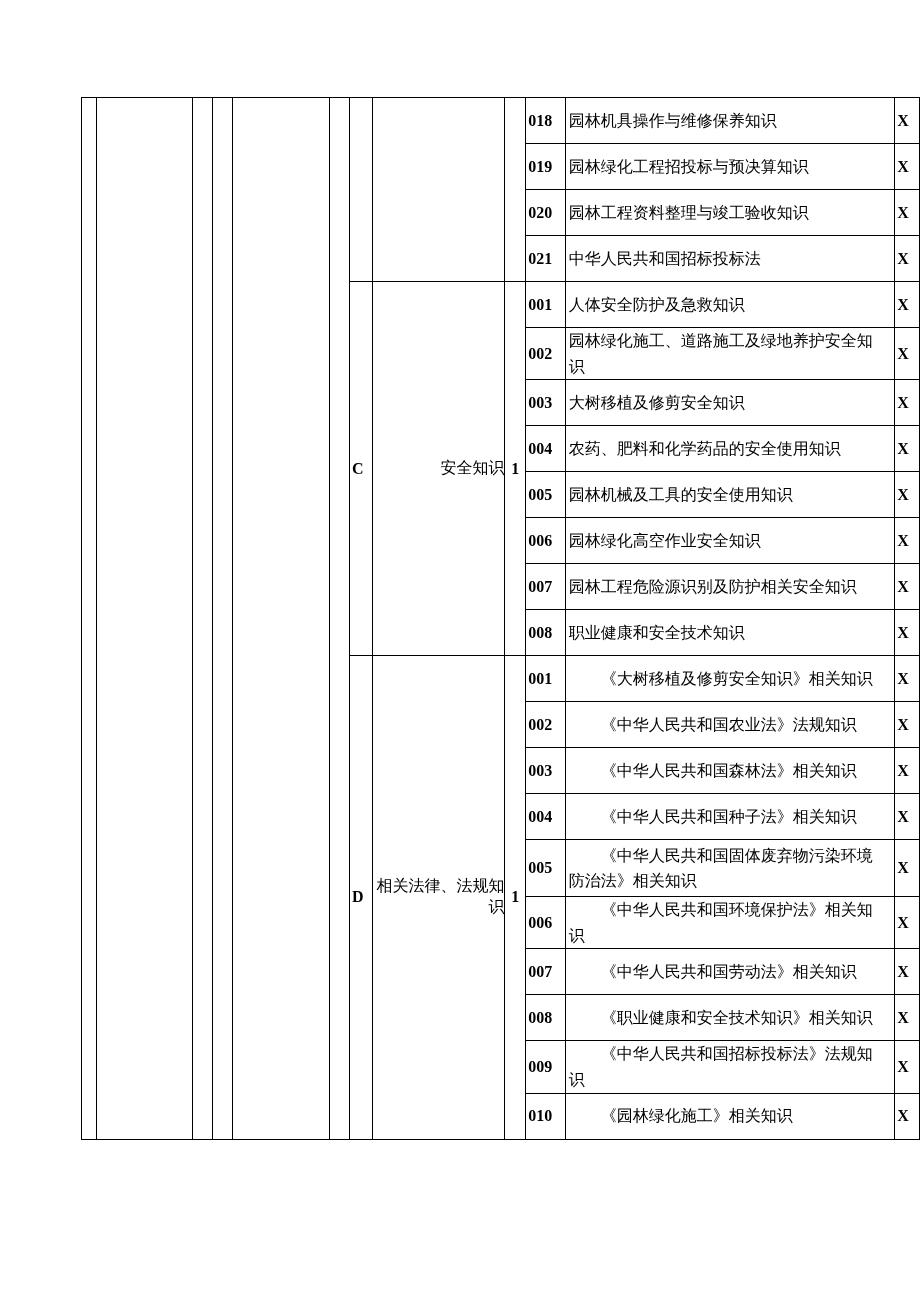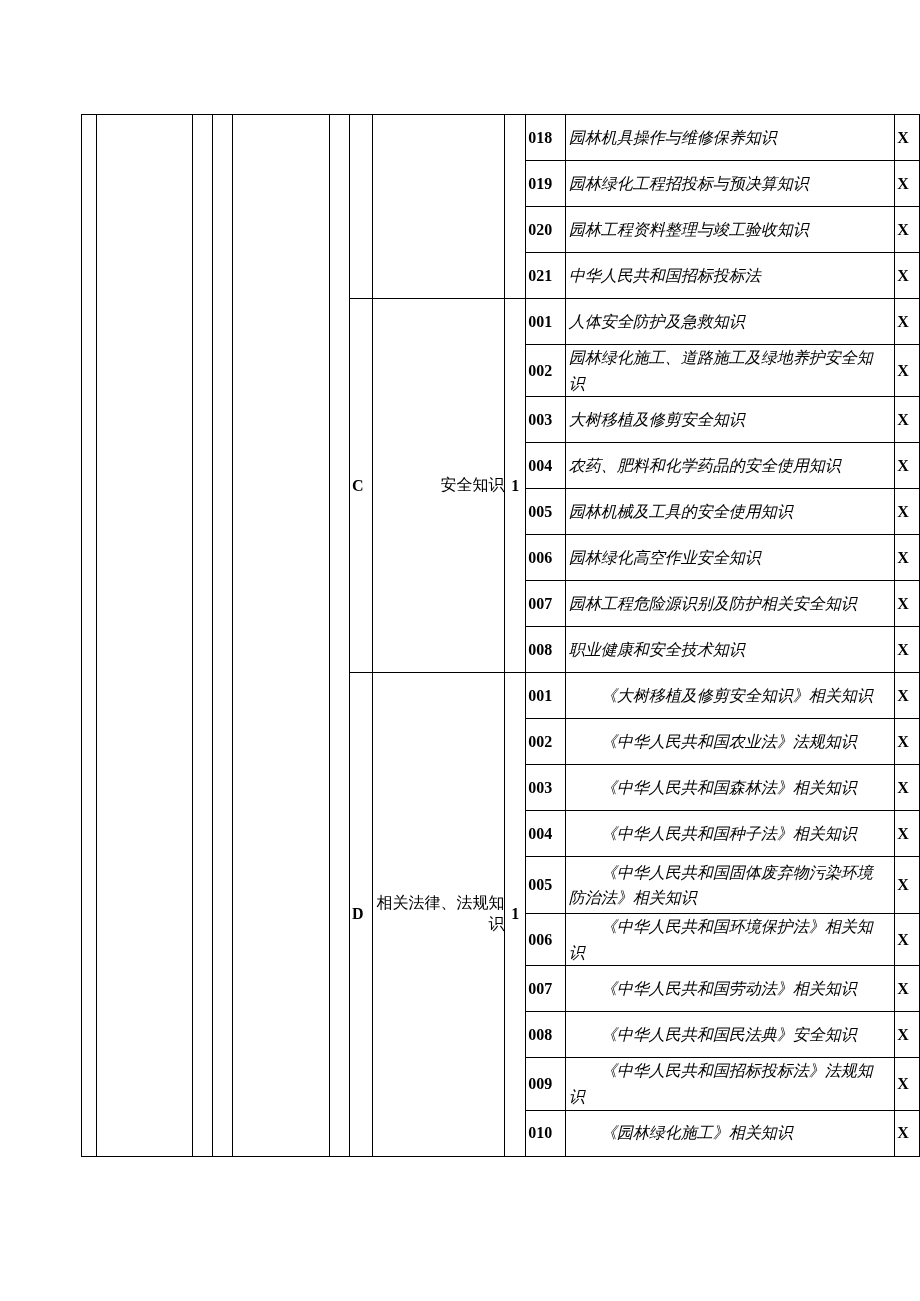--- a/index.html
+++ b/index.html
@@ -14,21 +14,21 @@
       width: 920px;
       height: 1301px;
       position: relative;
       background: #fff;
       box-sizing: border-box;
     }
     table {
       border-collapse: collapse;
       position: absolute;
       left: 81px;
-      top: 114px;
+      top: 97px;
       table-layout: fixed;
     }
     td {
       border: 1px solid #000;
       vertical-align: middle;
       padding: 0;
       box-sizing: border-box;
     }
     .col-a { width: 15px; }
     .col-b { width: 99px; }
@@ -39,21 +39,21 @@
     .col-g { width: 23px; }
     .col-h { width: 135px; }
     .col-i { width: 21px; }
     .col-code { width: 40px; }
     .col-topic { width: 335px; }
     .col-x { width: 25px; }
     .row { height: 46px; }
     .row-d5 { height: 57px; }
     .center { text-align: right; }
     .code { font-weight: bold; font-family: "Times New Roman", serif; padding-left: 2px; }
-    .topic { padding-left: 3px; padding-right: 11px; line-height: 1.6; font-style: italic; }
+    .topic { padding-left: 3px; padding-right: 11px; line-height: 1.6; }
     .topic-indent { text-indent: 2em; }
     .xcol { font-weight: bold; font-family: "Times New Roman", serif; padding-left: 2px; }
     .letter { font-weight: bold; font-family: "Times New Roman", serif; padding-left: 2px; }
     .num1 { font-weight: bold; font-family: "Times New Roman", serif; text-align: center; }
   </style>
 </head>
 <body>
 
 <div class="page">
   <table>
@@ -177,21 +177,21 @@
           <td class="topic topic-indent">《中华人民共和国环境保护法》相关知识</td>
           <td class="xcol">X</td>
         </tr>
         <tr class="row">
           <td class="code">007</td>
           <td class="topic topic-indent">《中华人民共和国劳动法》相关知识</td>
           <td class="xcol">X</td>
         </tr>
         <tr class="row">
           <td class="code">008</td>
-          <td class="topic topic-indent">《中华人民共和国民法典》安全知识</td>
+          <td class="topic topic-indent">《职业健康和安全技术知识》相关知识</td>
           <td class="xcol">X</td>
         </tr>
         <tr class="row">
           <td class="code">009</td>
           <td class="topic topic-indent">《中华人民共和国招标投标法》法规知识</td>
           <td class="xcol">X</td>
         </tr>
         <tr class="row">
           <td class="code">010</td>
           <td class="topic topic-indent">《园林绿化施工》相关知识</td>

